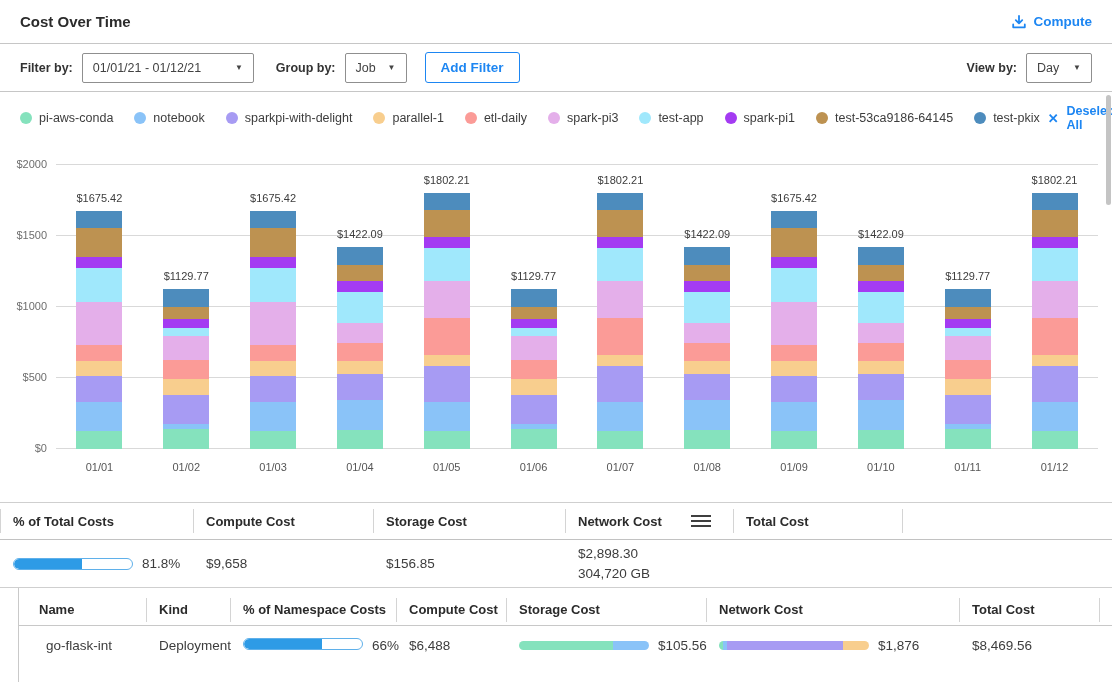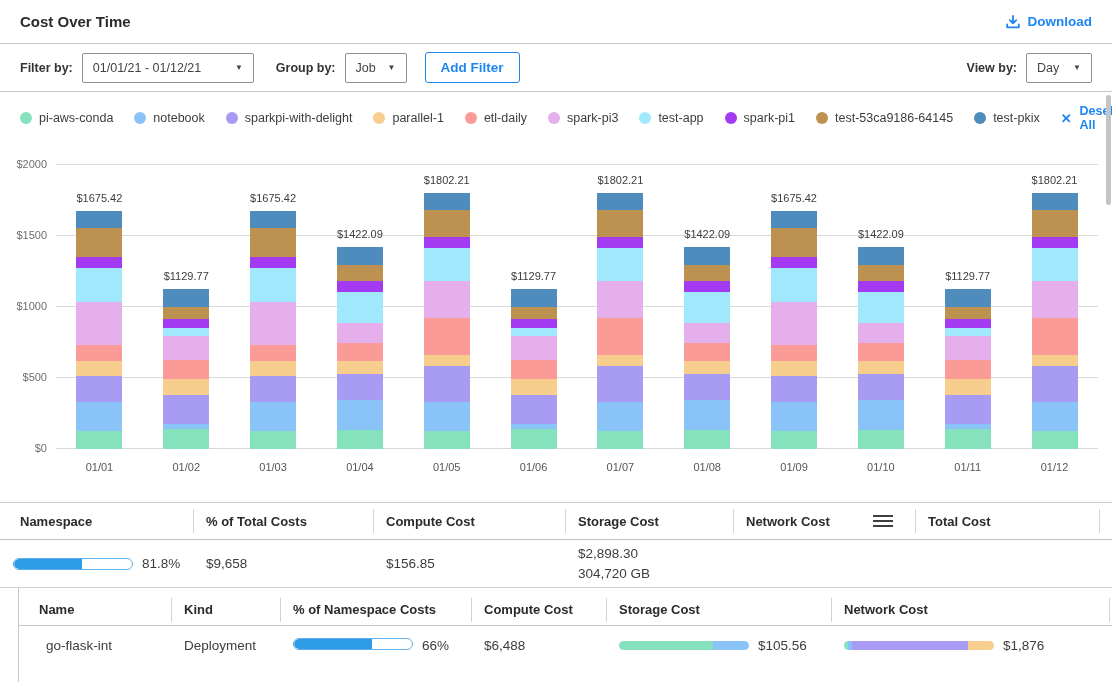--- a/index.html
+++ b/index.html
@@ -24,21 +24,21 @@
   .caret { font-size:8px; color:#444; }
   .sel-date { width:172px; margin-right:22px; }
   .sel-group { width:62px; margin-right:18px; }
   .sel-view { width:66px; }
   .add-filter { border:1.5px solid #1d86f2; color:#1d86f2; background:#fff; font-weight:bold;
     font-size:13.5px; padding:7px 15px; border-radius:3px; cursor:pointer;
     font-family:"Liberation Sans", sans-serif; }
   .fb-right { margin-left:auto; display:flex; align-items:center; }
 
   
-  .legendbar { height:52px; display:flex; align-items:center; gap:21px; padding:0 20px; }
+  .legendbar { height:52px; display:flex; align-items:center; gap:8px; padding:0 20px; }
   .legend-item { display:flex; align-items:center; gap:7px; font-size:12.5px; color:#3d3d3d;
     cursor:pointer; white-space:nowrap; }
   .dot { width:12px; height:12px; border-radius:50%; flex:0 0 12px; }
   .deselect { margin-left:auto; margin-right:52px; display:flex; align-items:center; gap:8px;
     color:#1d86f2; font-weight:bold; font-size:12.5px; cursor:pointer; }
   .deselect .x { font-size:13px; font-weight:bold; }
 
   
   .chart { position:relative; height:350px; }
   .plot { position:absolute; left:56px; right:14px; top:21px; height:284px; }
@@ -70,21 +70,21 @@
   .pill { width:120px; height:12px; border:1px solid #5fb0ea; border-radius:7px;
     background:#fff; overflow:hidden; flex:0 0 120px; }
   .pill-fill { display:block; height:100%; background:#2e9be6; border-radius:7px 0 0 7px; }
   .two-line { line-height:1.45; display:flex; flex-direction:column; justify-content:center; }
   .hamburger { position:absolute; right:22px; top:50%; transform:translateY(-50%);
     width:20px; cursor:pointer; }
   .hamburger span { display:block; height:2px; background:#3f3f3f; margin:3px 0; }
 
   
   .subtable { margin-left:18px; border-left:1px solid #c9c9c9; padding-top:6px; }
-  .sgrid { display:grid; grid-template-columns:127px 84px 166px 110px 200px 253px 1fr;gap:25px; }
+  .sgrid { display:grid; grid-template-columns:127px 84px 166px 110px 200px 253px 1fr; }
   .shead { height:32px; border-bottom:1px solid #c8c8c8; }
   .shead .cell { font-weight:bold; font-size:13px; color:#2b2b2b; }
   .srow { padding-top:12px; height:58px; font-size:13.5px; color:#3d3d3d; }
   .srow .cell { align-items:flex-start; }
   .srow .cell.first { padding-left:27px; }
   .minibar { height:9px; border-radius:5px; overflow:hidden; display:flex; }
   .minibar span { display:block; height:100%; }
   .bar-line { display:flex; align-items:center; gap:9px; }
   .netstack { display:flex; flex-direction:row; gap:9px; }
 
@@ -98,21 +98,21 @@
 
 <div class="page">
 
   <div class="titlebar">
     <div class="title">Cost Over Time</div>
     <div class="download">
       <svg class="dl-ic" width="16" height="16" viewBox="0 0 16 16">
         <path d="M8 2 V9 M4.8 6.2 L8 9.4 L11.2 6.2" fill="none" stroke="#1d86f2" stroke-width="1.8" stroke-linecap="round" stroke-linejoin="round"></path>
         <path d="M2.2 10.5 V13.3 H13.8 V10.5" fill="none" stroke="#1d86f2" stroke-width="1.8" stroke-linecap="round" stroke-linejoin="round"></path>
       </svg>
-      <span>Download</span>
+      <span>Compute</span>
     </div>
   </div>
 
   <div class="filterbar">
     <span class="flabel">Filter by:</span>
     <div class="select sel-date">
       <span>01/01/21 - 01/12/21</span>
       <span class="caret">▼</span>
     </div>
     <span class="flabel">Group by:</span>
@@ -388,21 +388,20 @@
               <div class="bar-total">$1802.21</div>
               <div class="bar-xlabel">01/12</div>
             </div>
           </div>
         </div>
       </div>
   </div>
 
   <div class="table">
     <div class="tgrid thead">
-      <div class="cell first">Namespace</div>
       <div class="cell sep">% of Total Costs</div>
       <div class="cell sep">Compute Cost</div>
       <div class="cell sep">Storage Cost</div>
       <div class="cell sep">
         <span>Network  Cost</span>
         <span class="hamburger">
             <span></span>
             <span></span>
             <span></span>
           </span>

